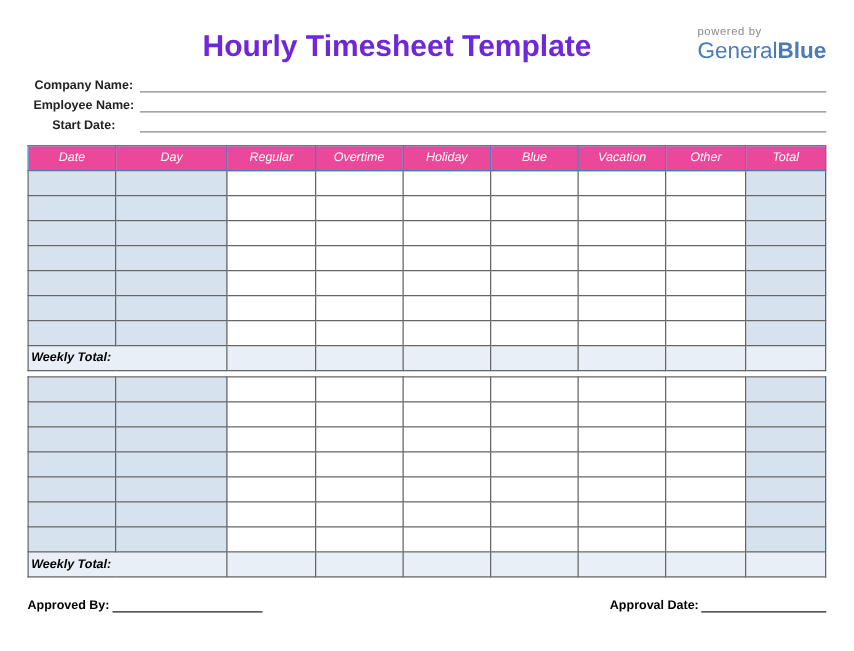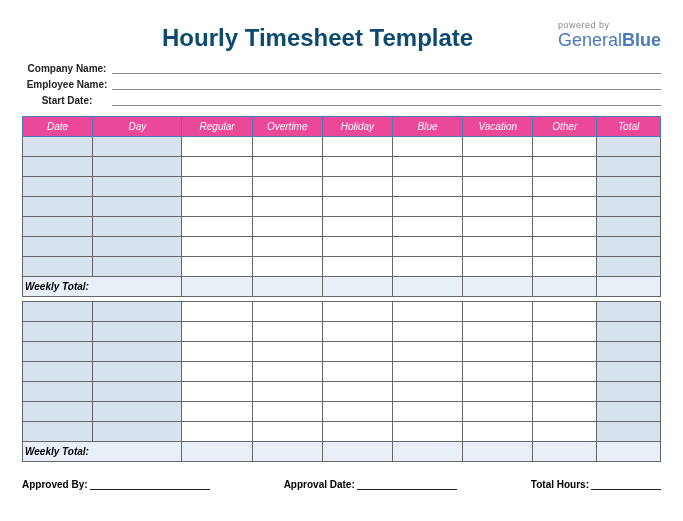--- a/index.html
+++ b/index.html
@@ -13,21 +13,21 @@
   }
   .header-row {
     display: flex;
     justify-content: space-between;
     align-items: flex-start;
     margin-bottom: 10px;
   }
   .title {
     font-size: 24px;
     font-weight: bold;
-    color: #0c4a6e;
+    color: #6d28d9;
     margin-left: 140px;
     margin-top: 6px;
   }
   .logo {
     text-align: left;
     margin-top: 2px;
   }
   .logo .powered {
     font-size: 9px;
     color: #888;
@@ -365,17 +365,13 @@
 
 <div class="footer-row">
   <div class="footer-field">
     <span class="fl">Approved By:</span>
     <span class="uline w120"></span>
   </div>
   <div class="footer-field">
     <span class="fl">Approval Date:</span>
     <span class="uline w100"></span>
   </div>
-  <div class="footer-field">
-    <span class="fl">Total Hours:</span>
-    <span class="uline w70"></span>
-  </div>
 </div>
 
 </body></html>

